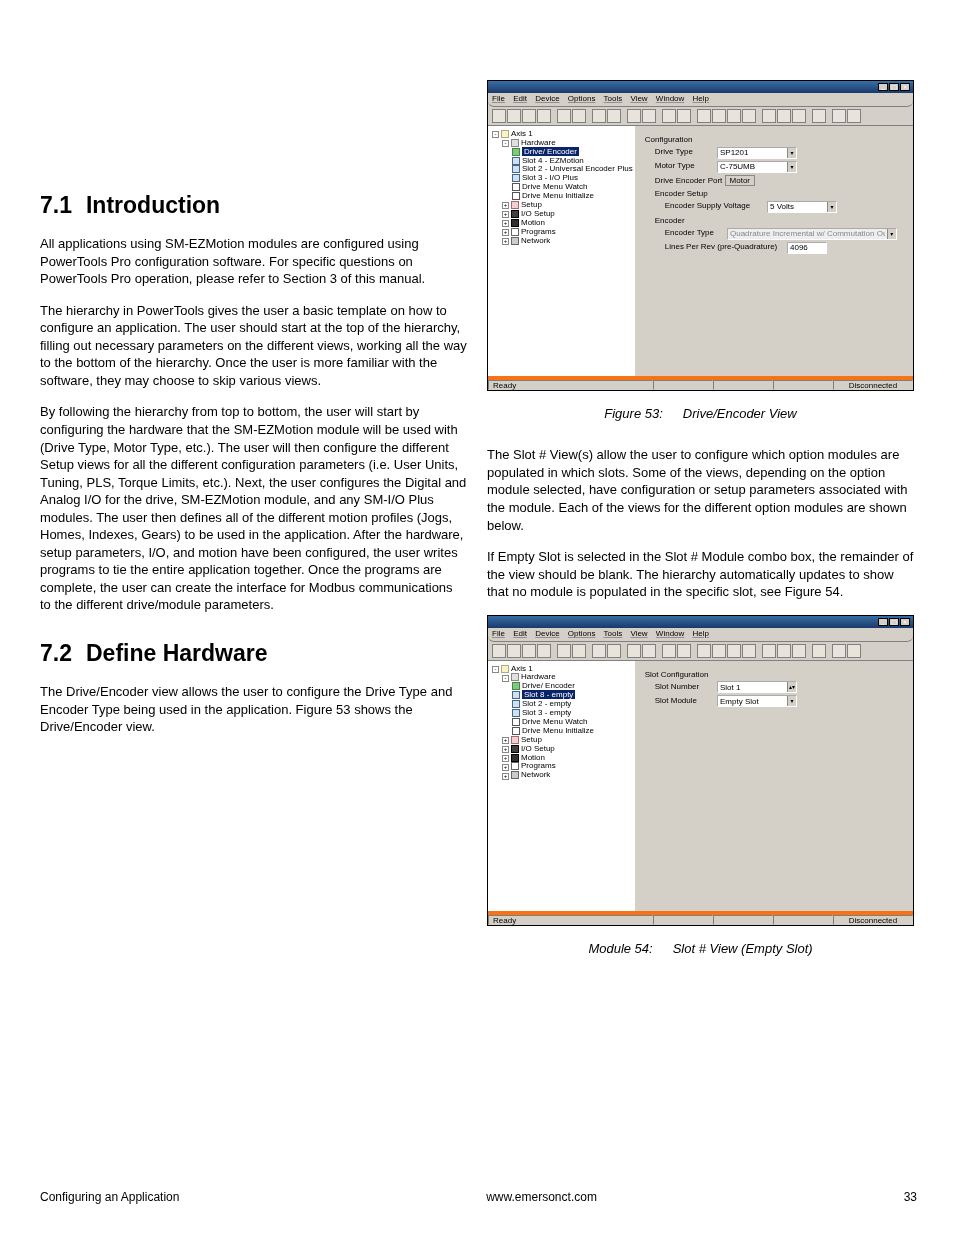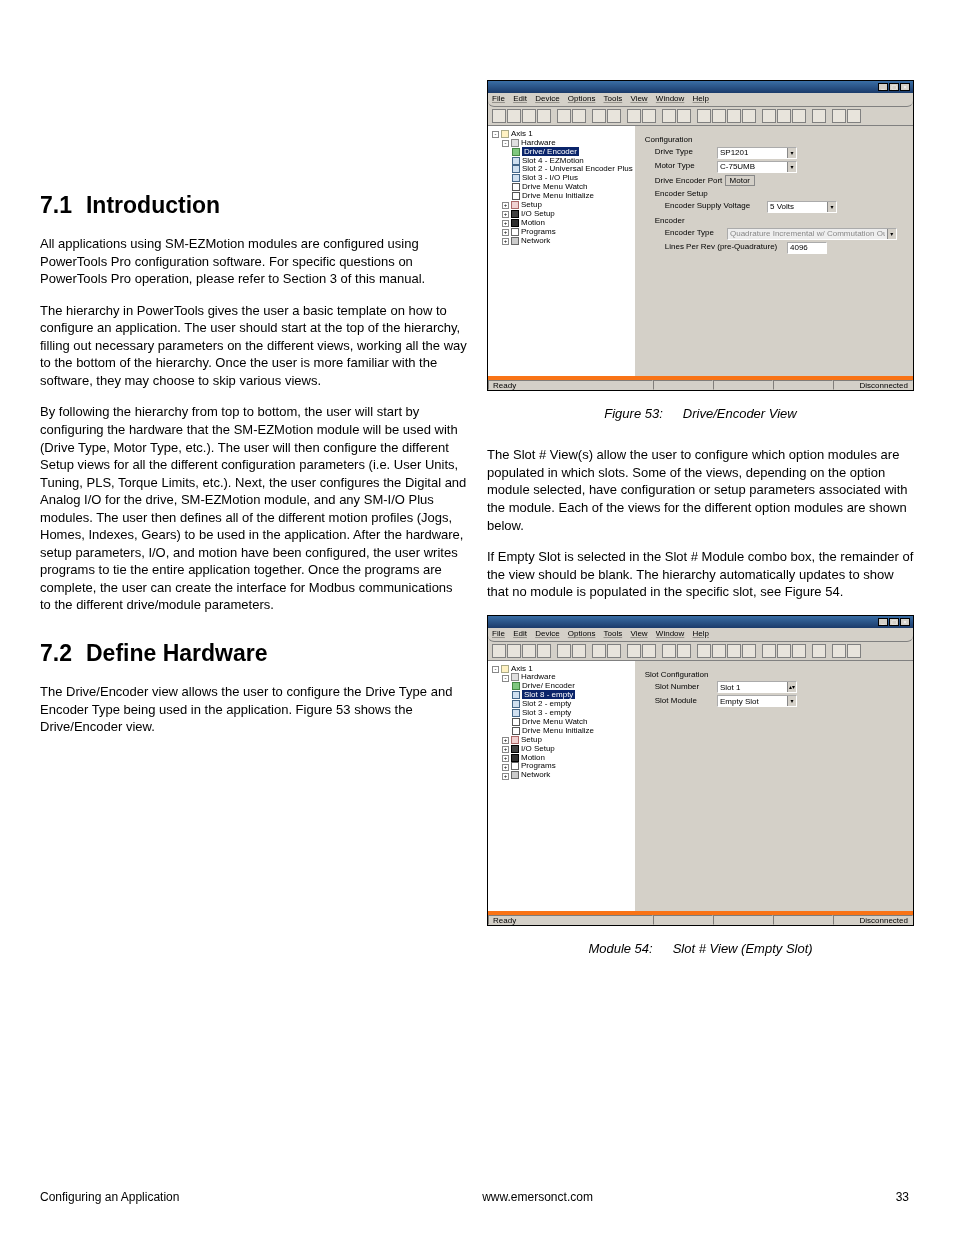--- a/index.html
+++ b/index.html
@@ -129,34 +129,34 @@
     border-top: 4px solid #f97316;
     display: flex;
     height: 14px;
   }
   .status-cell {
     border: 1px inset #d4d0c8;
     padding: 1px 4px;
     flex: 1;
   }
   .status-cell.small { flex: 0 0 60px; }
-  .status-cell.right { text-align: right; flex: 0 0 80px; }
+  .status-cell.right { text-align: center; flex: 0 0 80px; }
   .fig-caption {
     text-align: center;
     font-style: italic;
     font-size: 13px;
     margin-top: 6px;
     margin-bottom: 24px;
   }
   .fig-caption .num { margin-right: 20px; }
   .footer {
     position: absolute;
     bottom: 30px;
     left: 40px;
-    right: 45px;
+    right: 37px;
     display: flex;
     justify-content: space-between;
     font-size: 12px;
   }
   .disabled-combo input { color: #888; background:#eee;}
 </style>
 </head>
 <body>
 
 <div class="page">

